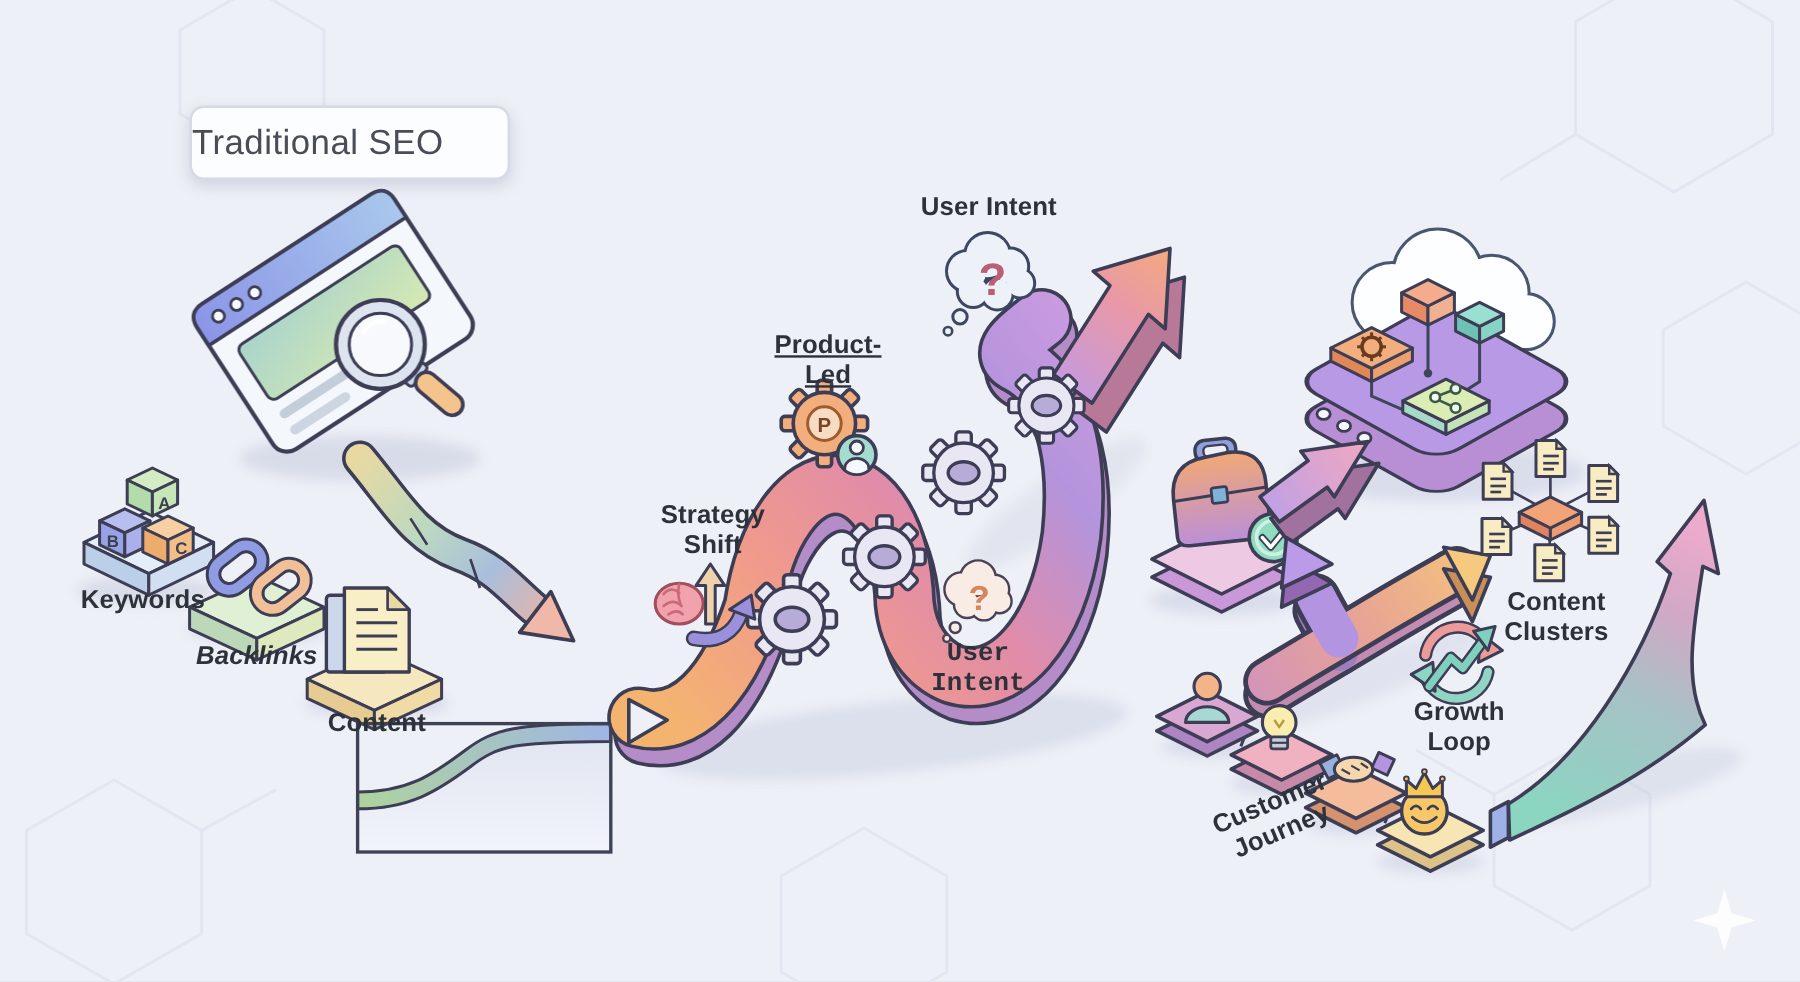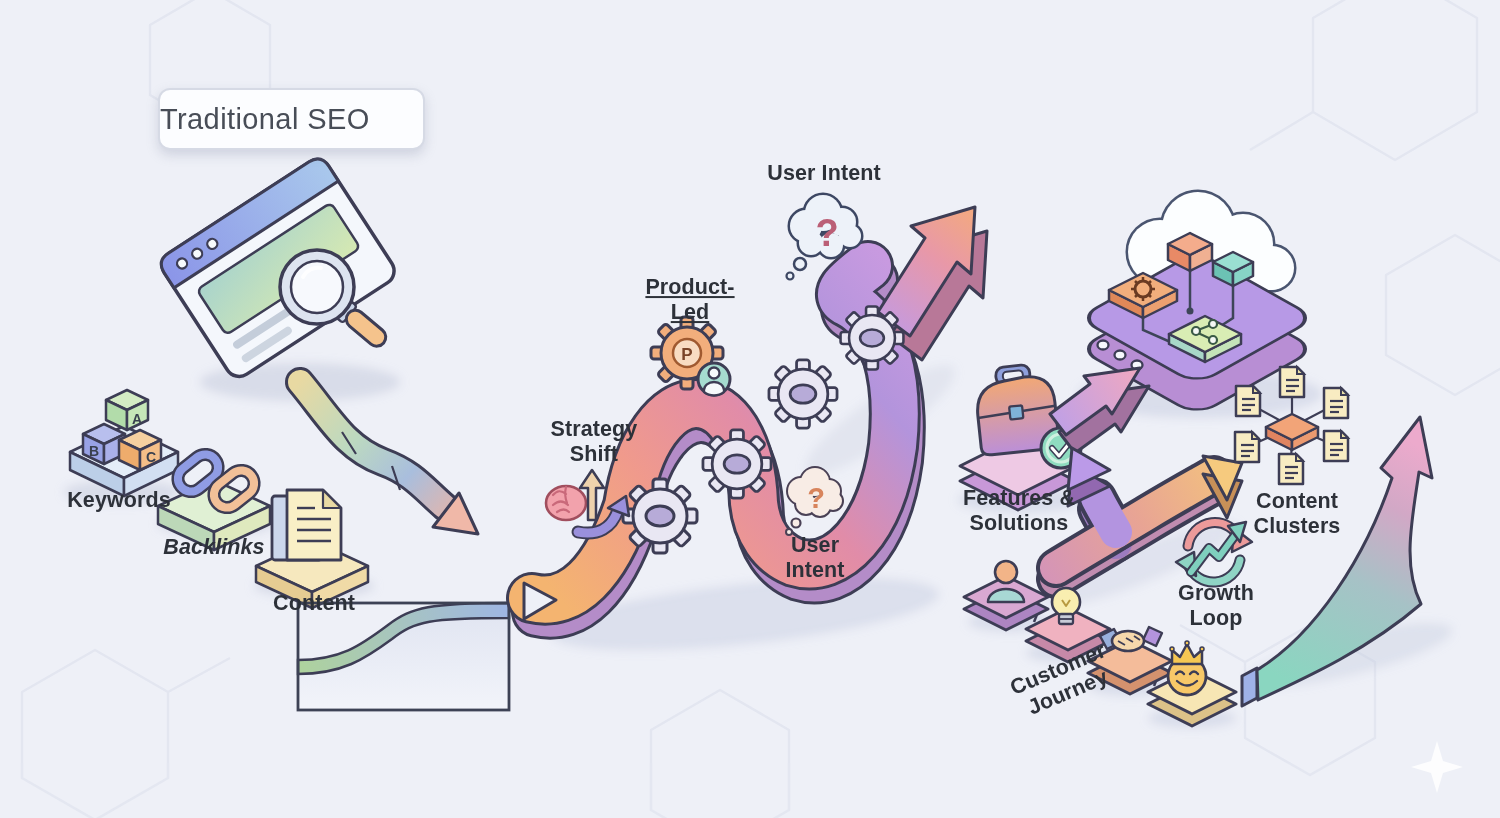--- a/index.html
+++ b/index.html
@@ -536,25 +536,23 @@
 
 <div class="lbl" style="left:119px;top:500px;">Keywords</div>
 <div class="lbl" style="left:214px;top:547px;font-style:italic;">Backlinks</div>
 <div class="lbl" style="left:314px;top:603px;">Content</div>
 
 <div class="lbl" style="left:581px;top:442px;margin-left:13px;">Strategy
 Shift</div>
 <div class="lbl" style="left:690px;top:300px;text-decoration:underline;">Product-
 Led</div>
 <div class="lbl" style="left:824px;top:173px;">User Intent</div>
-<div class="lbl" style="left:815px;top:558px;">User
+<div class="lbl" style="left:815px;top:558px;font-family:Liberation Mono, monospace;">User
 Intent</div>
 
-<div class="lbl" style="left:1019px;top:511px;">Features &amp;
-Solutions</div>
 <div class="lbl" style="left:1297px;top:514px;">Content
 Clusters</div>
 <div class="lbl" style="left:1216px;top:606px;">Growth
 Loop</div>
 <div class="lbl rot" style="left:1063px;top:681px;">Customer
 Journey</div>
 
 </div>
 
 </body></html>

